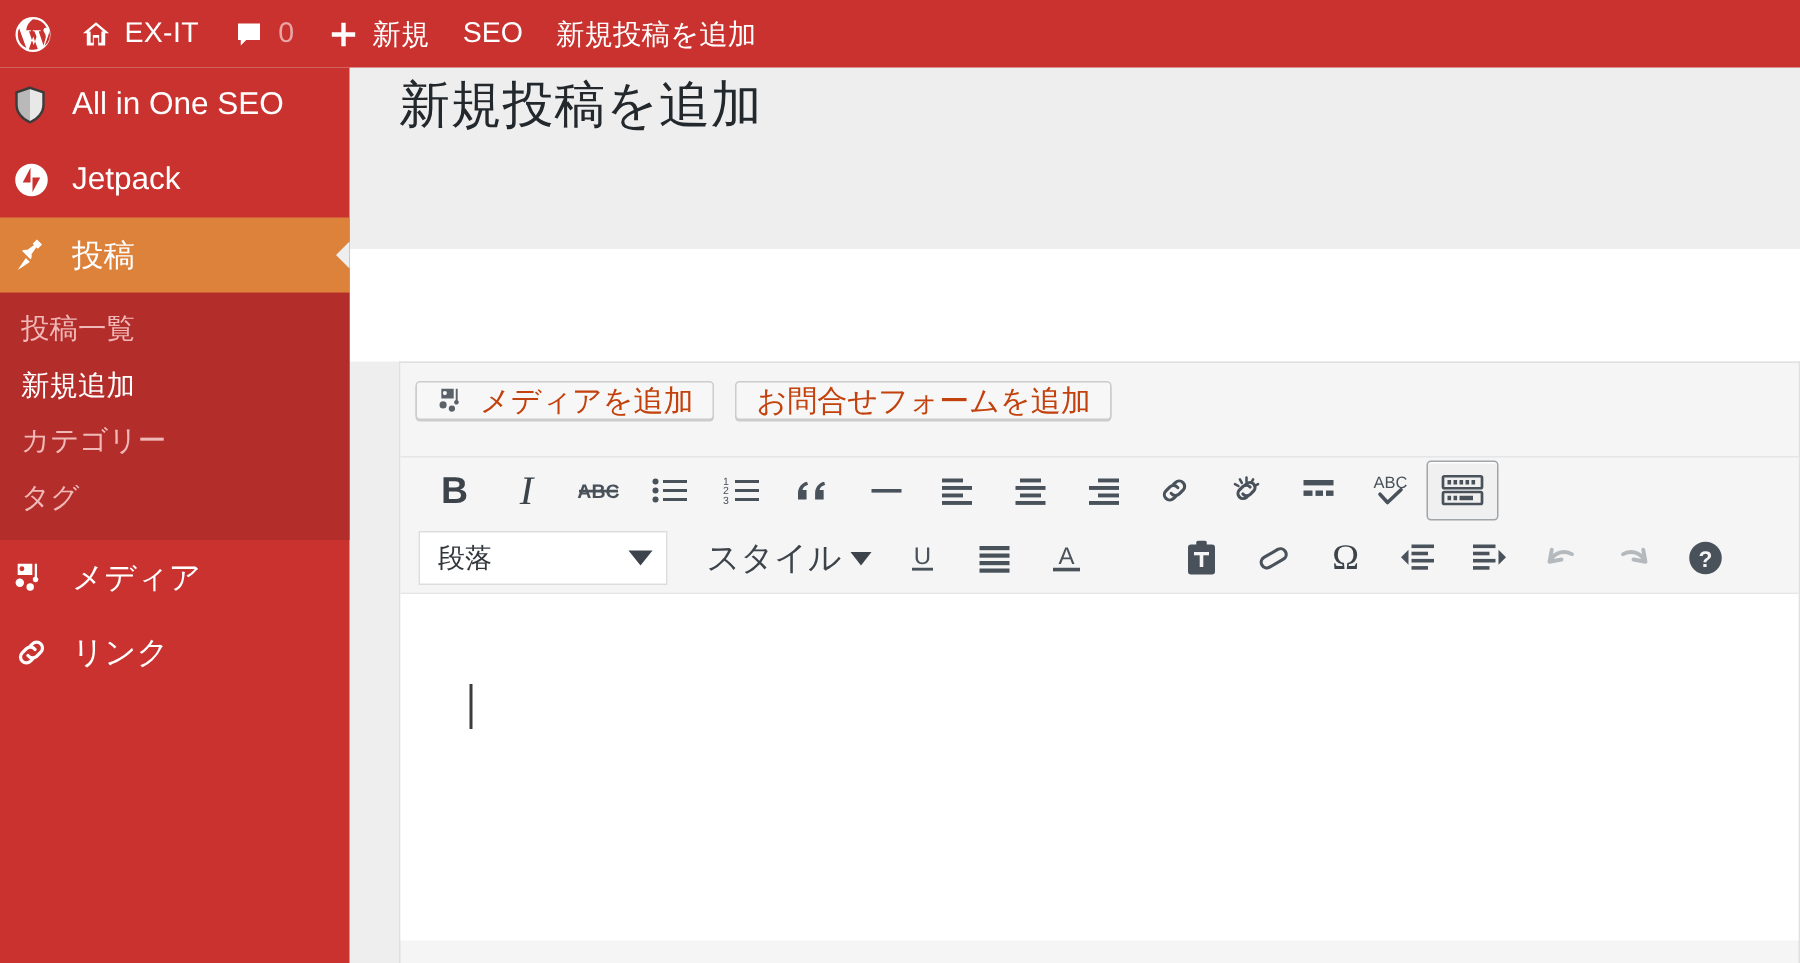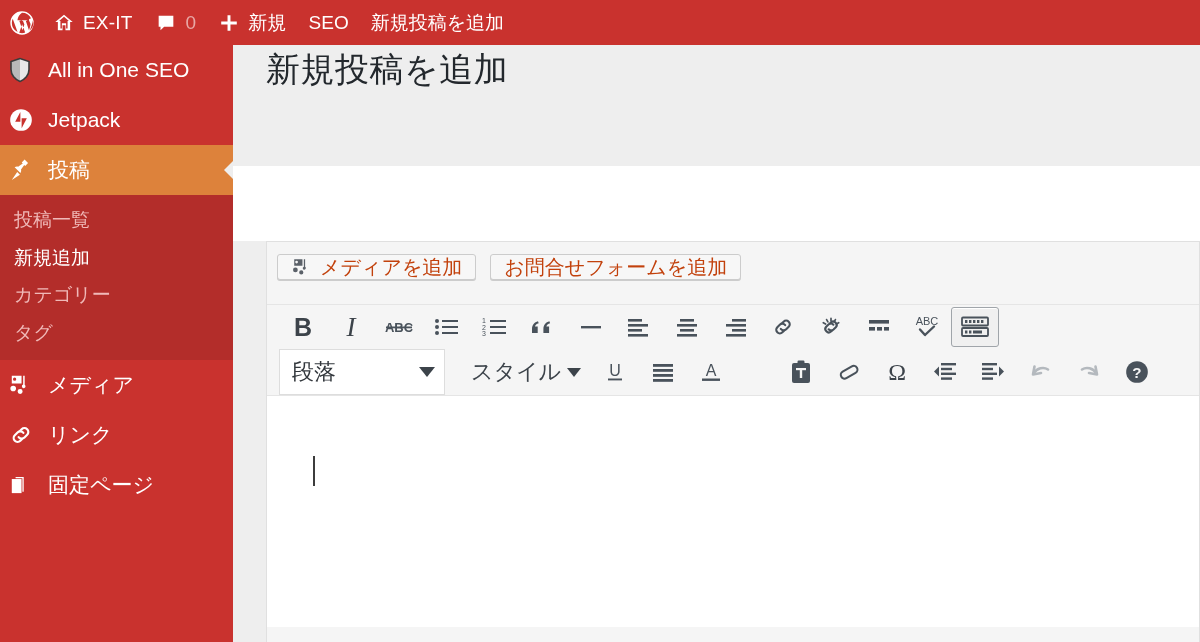--- a/index.html
+++ b/index.html
@@ -203,28 +203,28 @@
     font-size: 26px;
     color: #3c434a;
     line-height: 1;
     font-family: "Liberation Serif", "DejaVu Serif", serif;
   }
   .tb-text.bold { font-weight: bold; font-family: "Liberation Sans", sans-serif; font-size: 25px; }
   .tb-text.ital { font-style: italic; font-size: 27px; }
 
   
   #para-select {
-    width: 166px; height: 46px;
+    width: 166px; height: 36px;
     border: 1px solid #dddddd;
     background: #ffffff;
     display: flex;
     align-items: center;
     justify-content: space-between;
     padding: 0 9px 0 12px;
-    font-size: 22px;
+    font-size: 18px;
     color: #32373c;
     cursor: pointer;
     margin-right: 16px;
   }
   #para-select .caret {
     width: 0; height: 0;
     border-left: 8px solid transparent;
     border-right: 8px solid transparent;
     border-top: 10px solid #3c434a;
   }
@@ -362,29 +362,20 @@
   <div class="menu-top">
     <span class="mt-ico">
       <svg class="ic" width="26" height="26" viewBox="0 0 24 24" fill="none" stroke="#fff" stroke-width="2" stroke-linecap="round">
         <path d="M9.8 13.9a3.6 3.6 0 0 0 5.4.4l2.5-2.5a3.6 3.6 0 0 0-5.1-5.1l-1.4 1.4"></path>
         <path d="M14.2 10.1a3.6 3.6 0 0 0-5.4-.4l-2.5 2.5a3.6 3.6 0 0 0 5.1 5.1l1.4-1.4"></path>
       </svg>
     </span>
     <span class="mt-lbl">リンク</span>
   </div>
 
-  <div class="menu-top">
-    <span class="mt-ico">
-      <svg class="ic" width="26" height="26" viewBox="0 0 24 24" fill="#fff">
-        <path d="M3.5 6.5h9v13h-9v-13z"></path>
-        <path d="M14.5 4.5H7v1.2h6.3v12.6h1.2V4.5z"></path>
-      </svg>
-    </span>
-    <span class="mt-lbl">固定ページ</span>
-  </div>
 </div>
 
 <div id="content">
 
   <h1 id="page-title">新規投稿を追加</h1>
 
 
   <div id="title-gap"></div>
 
   <div id="editor">

